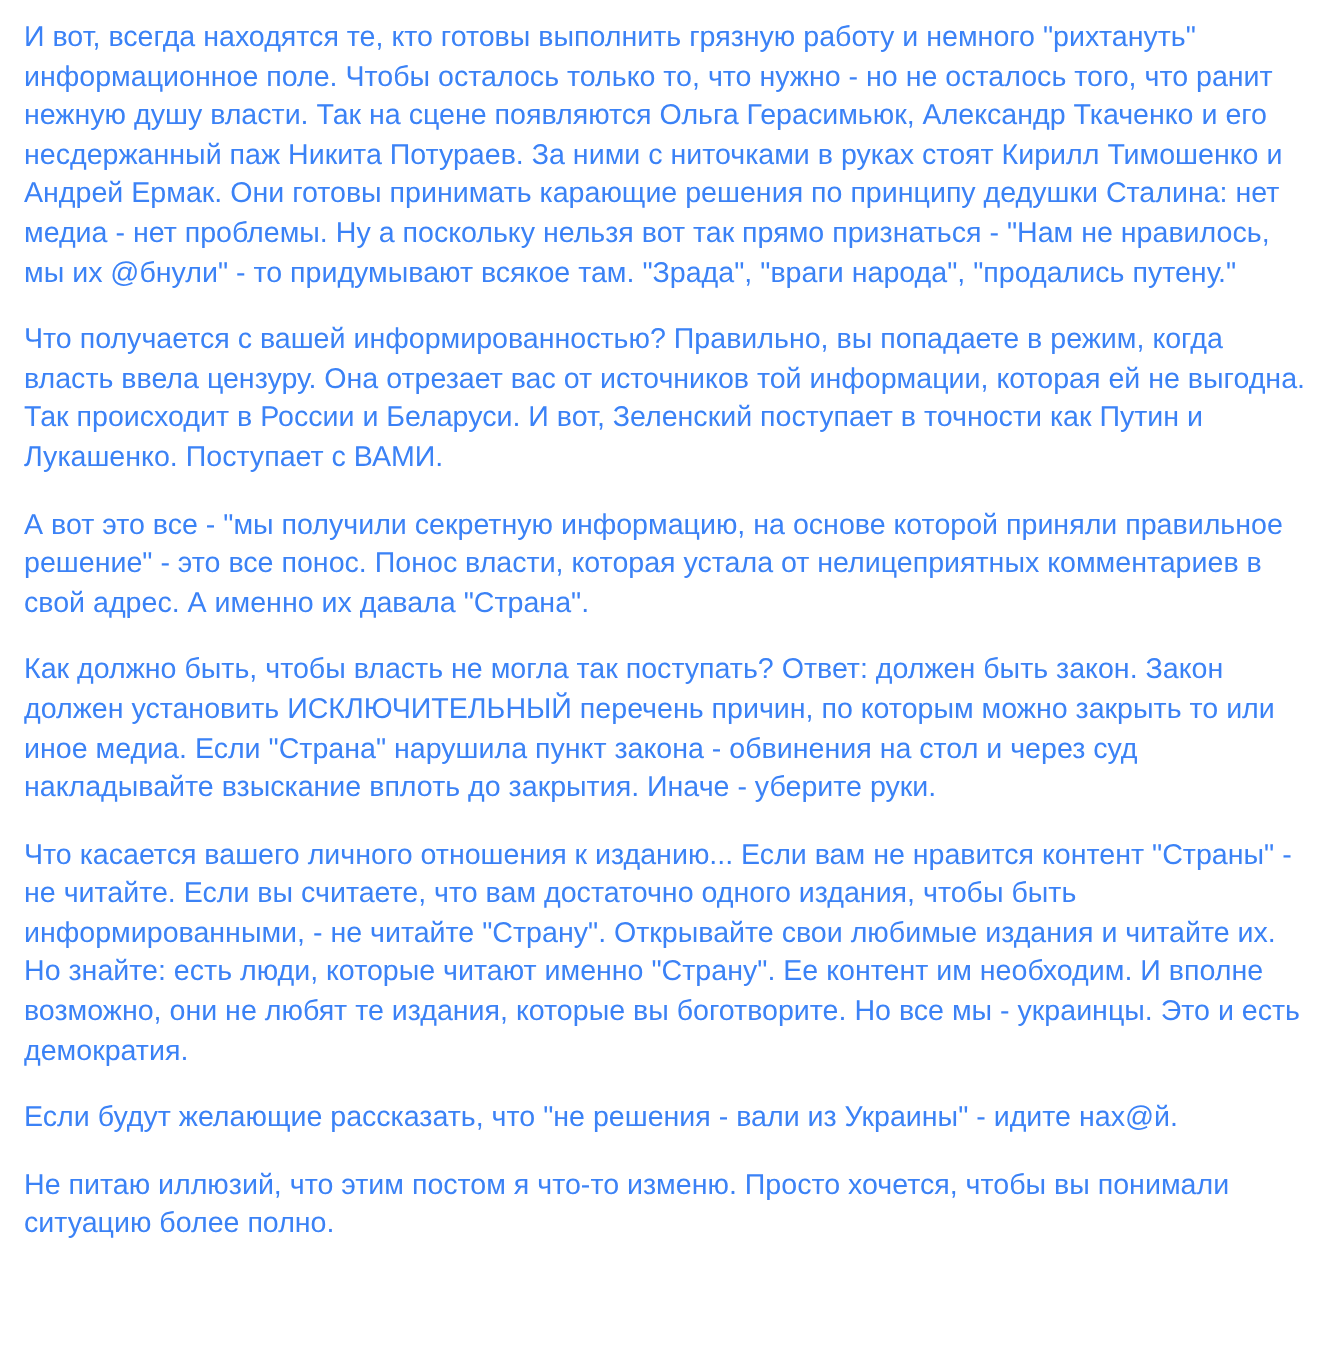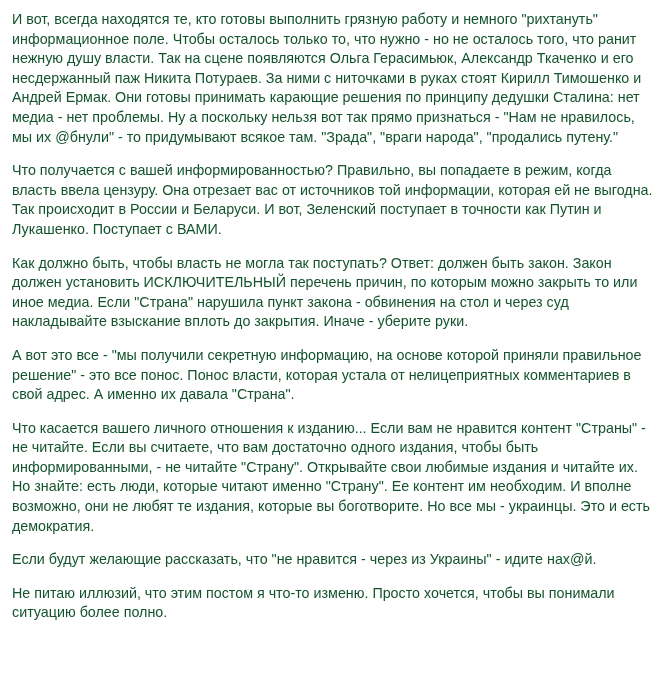--- a/index.html
+++ b/index.html
@@ -17,32 +17,32 @@
   .article {
     box-sizing: border-box;
     width: 665px;
     padding: 10px 12px 0 12px;
   }
   .para {
     margin: 0 0 14px 0;
     font-size: 14.3px;
     line-height: 19.6px;
     text-align: left;
-    color: #14532d;
+    color: #3b82f6;
     white-space: normal;
   }
   .para:last-child {
     margin-bottom: 0;
   }
 </style>
 </head>
 <body>
 
 <div class="article">
   <p class="para">И вот, всегда находятся те, кто готовы выполнить грязную работу и немного "рихтануть" информационное поле. Чтобы осталось только то, что нужно - но не осталось того, что ранит нежную душу власти. Так на сцене появляются Ольга Герасимьюк, Александр Ткаченко и его несдержанный паж Никита Потураев. За ними с ниточками в руках стоят Кирилл Тимошенко и Андрей Ермак. Они готовы принимать карающие решения по принципу дедушки Сталина: нет медиа - нет проблемы. Ну а поскольку нельзя вот так прямо признаться - "Нам не нравилось, мы их @бнули" - то придумывают всякое там. "Зрада", "враги народа", "продались путену."</p>
   <p class="para">Что получается с вашей информированностью? Правильно, вы попадаете в режим, когда власть ввела цензуру. Она отрезает вас от источников той информации, которая ей не выгодна. Так происходит в России и Беларуси. И вот, Зеленский поступает в точности как Путин и Лукашенко. Поступает с ВАМИ.</p>
+  <p class="para">А вот это все - "мы получили секретную информацию, на основе которой приняли правильное решение" - это все понос. Понос власти, которая устала от нелицеприятных комментариев в свой адрес. А именно их давала "Страна".</p>
   <p class="para">Как должно быть, чтобы власть не могла так поступать? Ответ: должен быть закон. Закон должен установить ИСКЛЮЧИТЕЛЬНЫЙ перечень причин, по которым можно закрыть то или иное медиа. Если "Страна" нарушила пункт закона - обвинения на стол и через суд накладывайте взыскание вплоть до закрытия. Иначе - уберите руки.</p>
-  <p class="para">А вот это все - "мы получили секретную информацию, на основе которой приняли правильное решение" - это все понос. Понос власти, которая устала от нелицеприятных комментариев в свой адрес. А именно их давала "Страна".</p>
   <p class="para">Что касается вашего личного отношения к изданию... Если вам не нравится контент "Страны" - не читайте. Если вы считаете, что вам достаточно одного издания, чтобы быть информированными, - не читайте "Страну". Открывайте свои любимые издания и читайте их. Но знайте: есть люди, которые читают именно "Страну". Ее контент им необходим. И вполне возможно, они не любят те издания, которые вы боготворите. Но все мы - украинцы. Это и есть демократия.</p>
-  <p class="para">Если будут желающие рассказать, что "не нравится - через из Украины" - идите нах@й.</p>
+  <p class="para">Если будут желающие рассказать, что "не решения - вали из Украины" - идите нах@й.</p>
   <p class="para">Не питаю иллюзий, что этим постом я что-то изменю. Просто хочется, чтобы вы понимали ситуацию более полно.</p>
 
 </div>
 
 </body></html>

